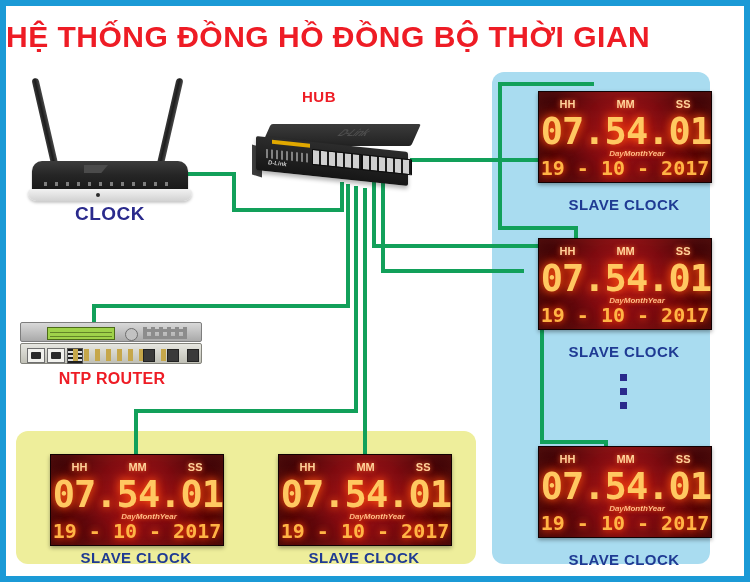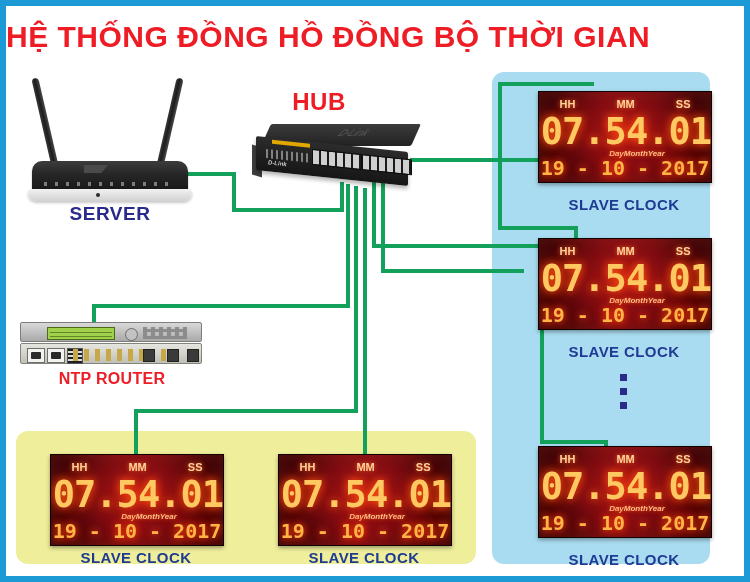--- a/index.html
+++ b/index.html
@@ -103,21 +103,21 @@
   }
   .router .dot{position:absolute;left:72px;top:117px;width:4px;height:4px;background:#2b2b2b;border-radius:50%;}
   .lbl-router{
     position:absolute;left:14px;top:197px;width:180px;text-align:center;
     font-size:19px;font-weight:bold;color:#2a2a8c;letter-spacing:.5px;
   }
 
   
   .lbl-hub{
     position:absolute;left:268px;top:82px;width:90px;text-align:center;
-    font-size:24px;font-weight:bold;color:#ee1c25;letter-spacing:.5px;
+    font-size:15px;font-weight:bold;color:#ee1c25;letter-spacing:.5px;
   }
   .hub{position:absolute;left:246px;top:118px;width:166px;height:70px;}
   .hub .top{
     position:absolute;left:14px;top:0;width:150px;height:22px;
     background:linear-gradient(180deg,#3b3b3b,#222);
     transform:skewX(-24deg);
     border-radius:2px;
   }
   .hub .front{
     position:absolute;left:4px;top:20px;width:152px;height:34px;
@@ -304,21 +304,21 @@
     <div class="router">
       <div class="ant left"></div>
       <div class="ant right"></div>
       <div class="body">
         <div class="vent"></div>
         <div class="leds"></div>
       </div>
       <div class="base"></div>
       <div class="dot"></div>
     </div>
-    <div class="lbl-router">SERVER</div>
+    <div class="lbl-router">CLOCK</div>
 
     <div class="lbl-hub">HUB</div>
     <div class="hub">
       <div class="side"></div>
       <div class="top">
         <div class="brand">D-Link</div>
       </div>
       <div class="front">
         <div class="stripe"></div>
         <div class="lgrid"></div>

